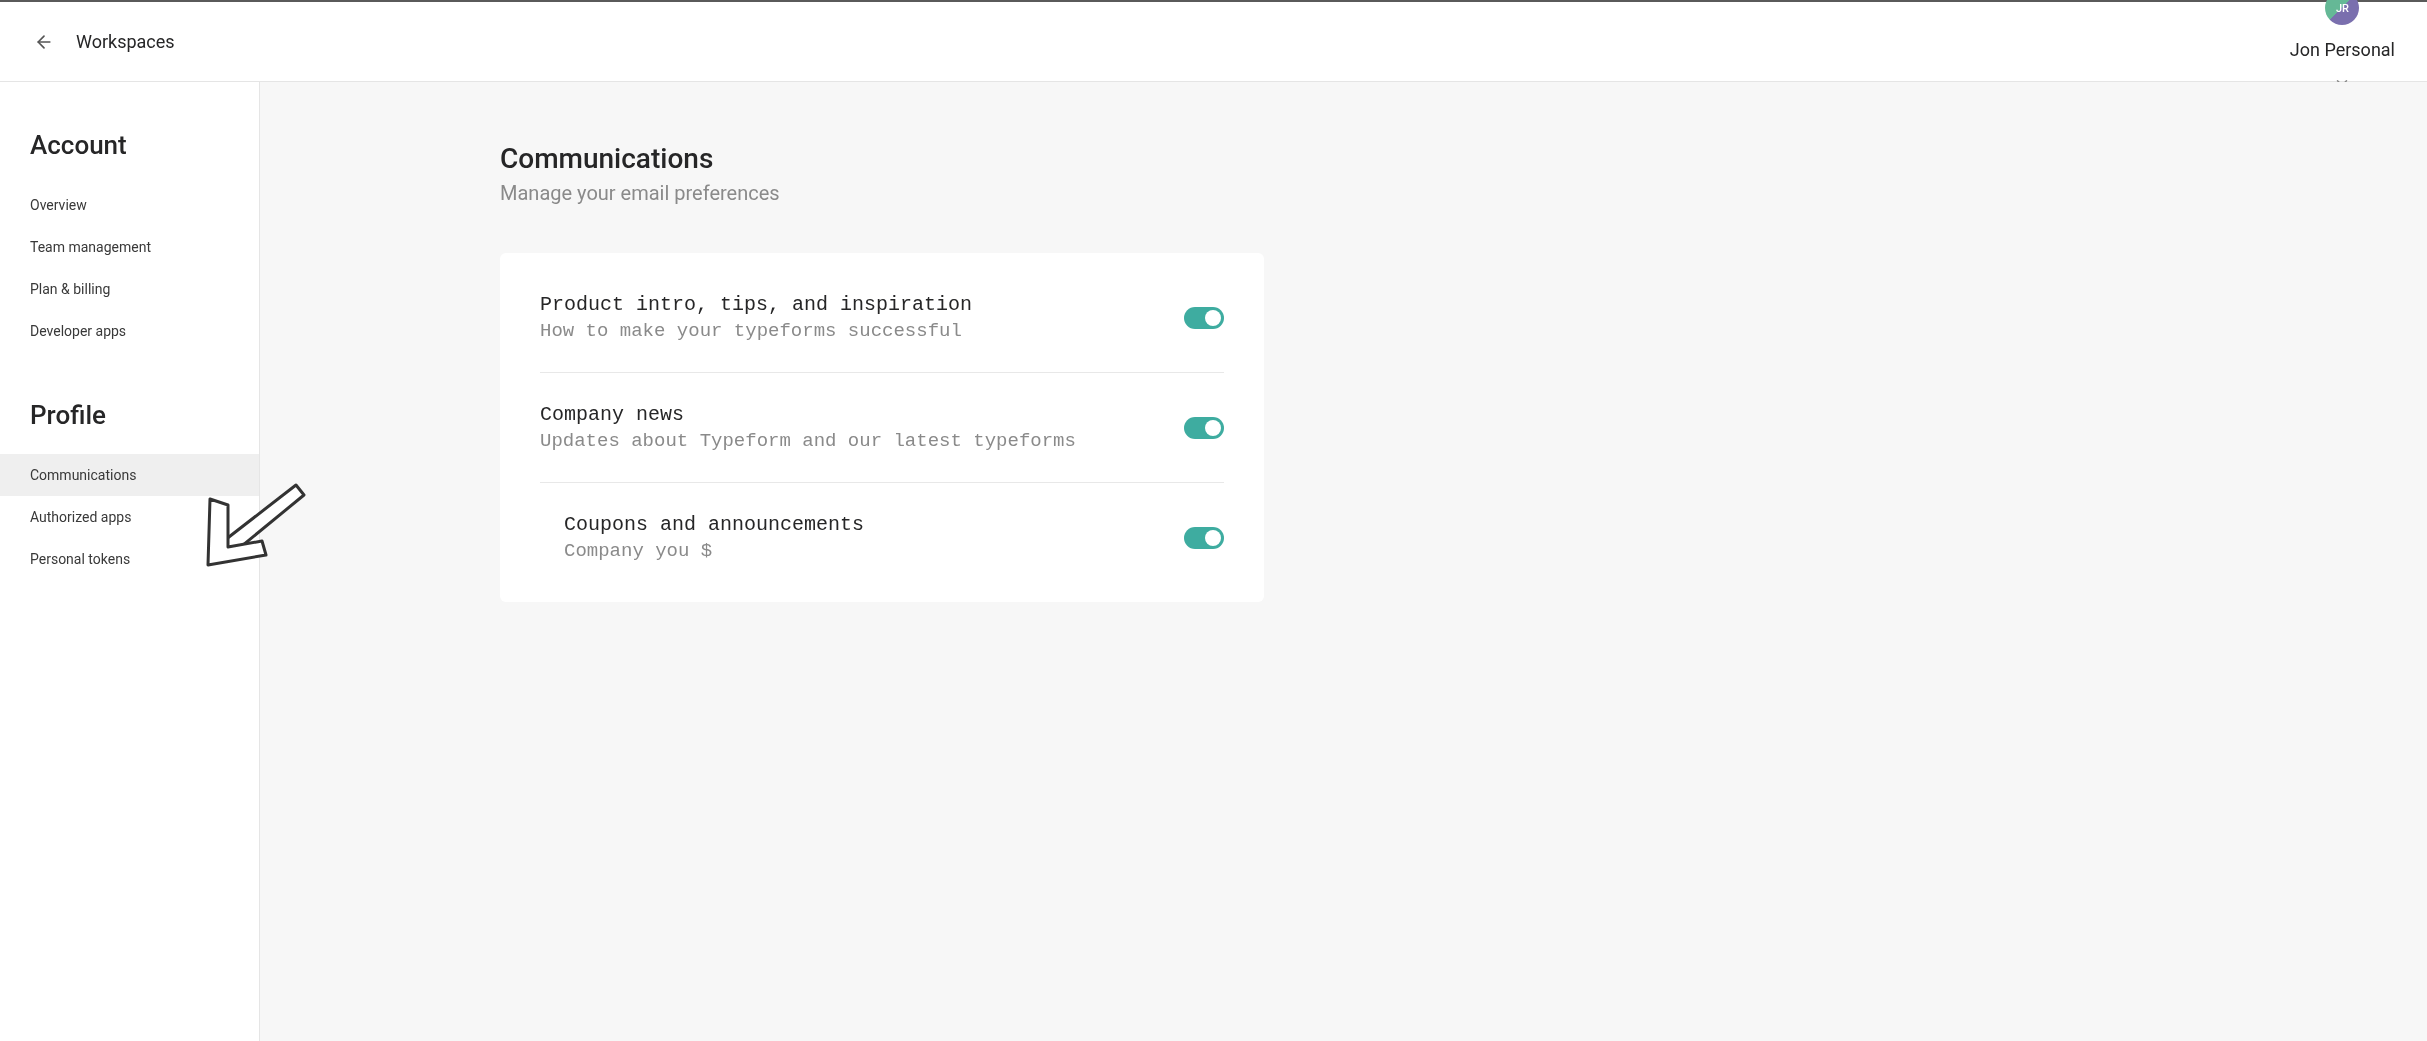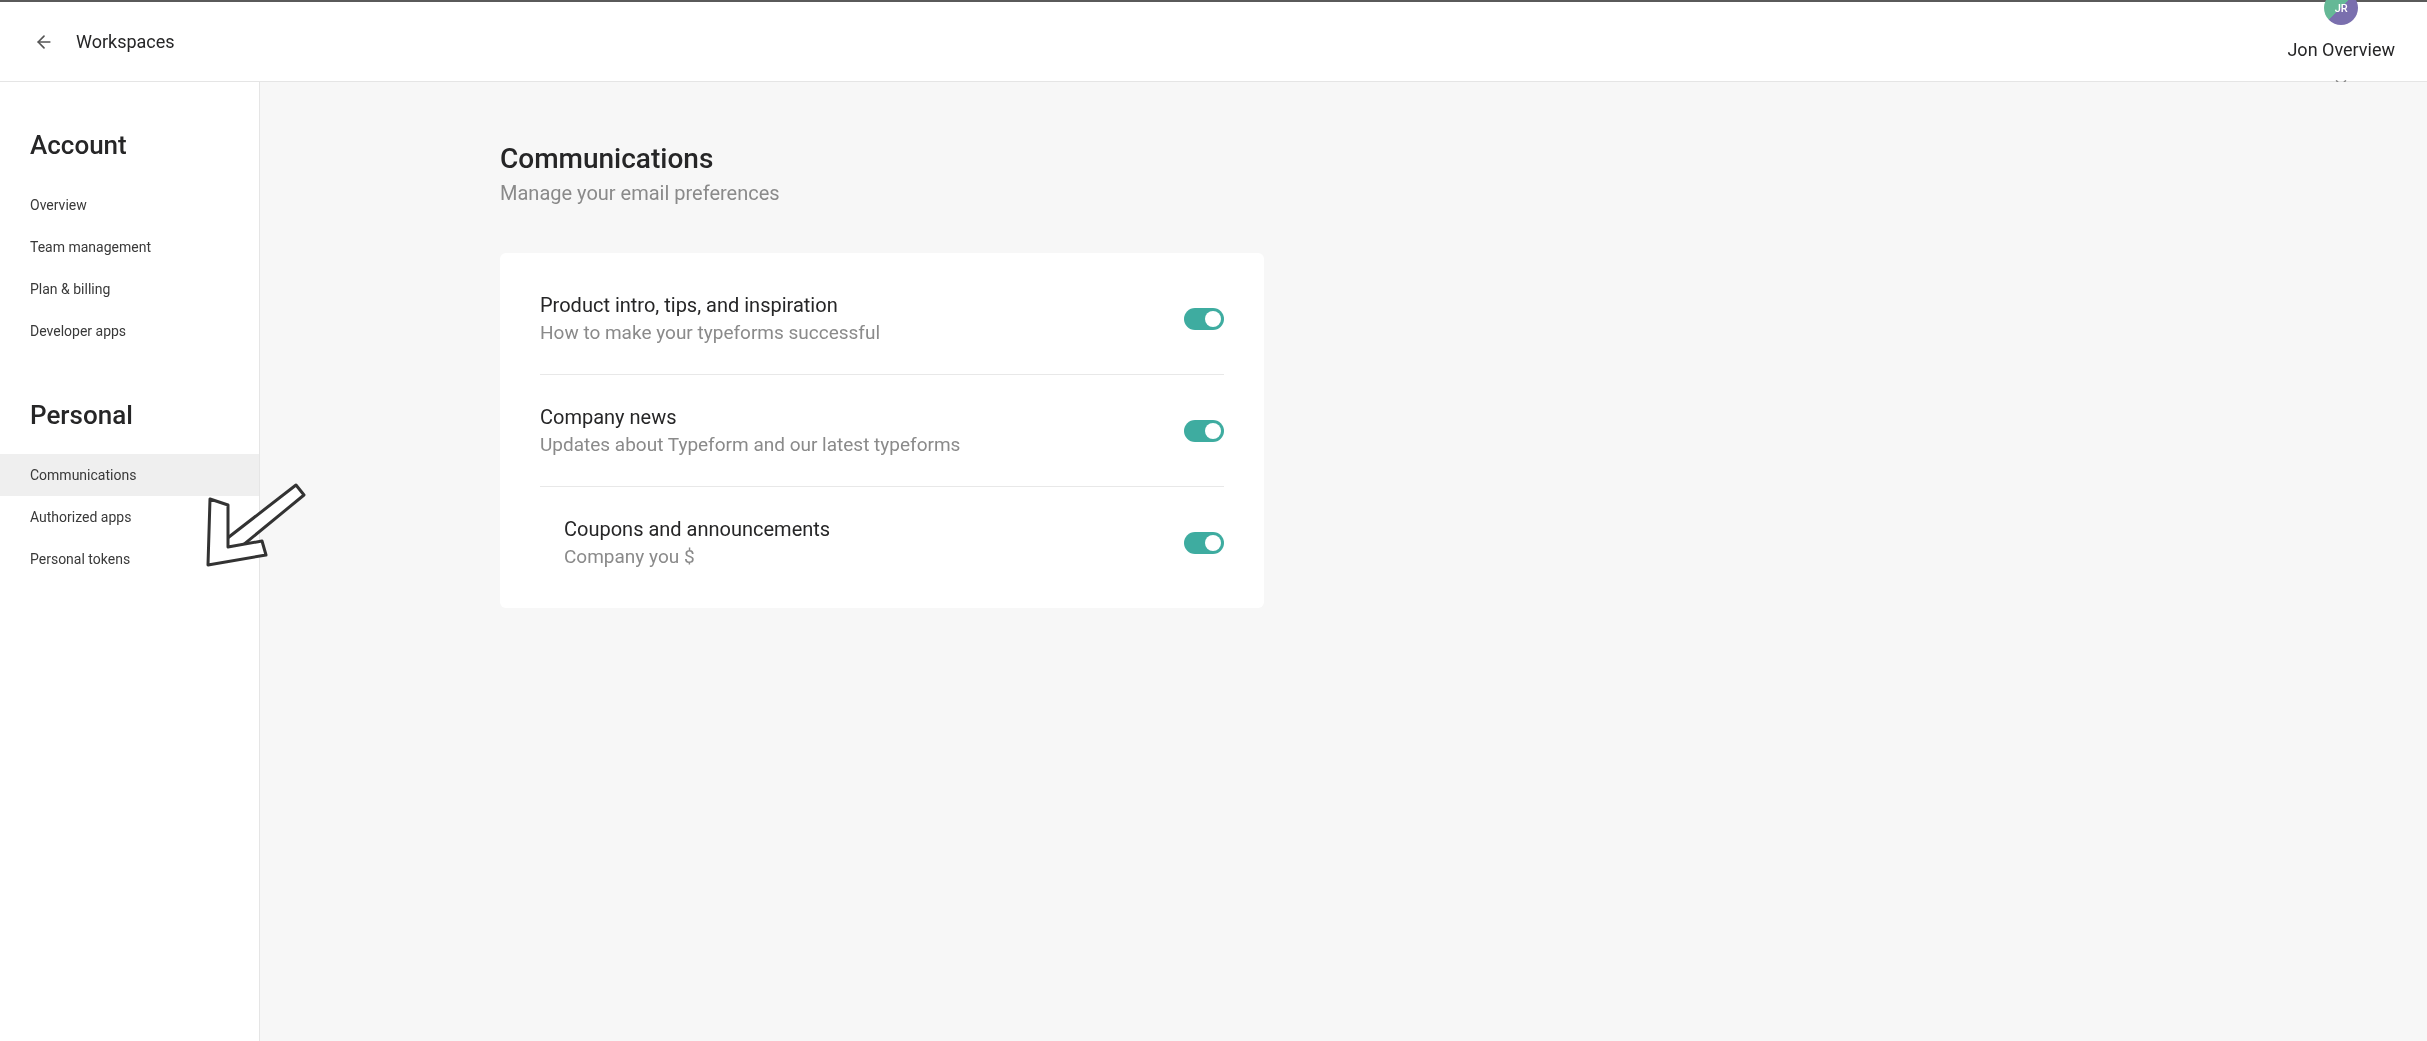--- a/index.html
+++ b/index.html
@@ -131,20 +131,21 @@
       padding: 30px 0;
       border-bottom: 1px solid #e8e8e8;
     }
     .toggle-row:last-child {
       border-bottom: none;
       padding-bottom: 10px;
       margin-left: 24px;
     }
     .toggle-text {
       flex: 1;
+      font-family: Liberation Mono, monospace;
     }
     .toggle-title {
       font-size: 20px;
       color: #262627;
       margin-bottom: 4px;
     }
     .toggle-desc {
       font-size: 19px;
       color: #8a8a8a;
     }
@@ -182,40 +183,40 @@
     <div class="back-arrow">
       <svg width="20" height="20" viewBox="0 0 24 24" fill="none" stroke="currentColor" stroke-width="2" stroke-linecap="round" stroke-linejoin="round">
         <line x1="19" y1="12" x2="5" y2="12"></line>
         <polyline points="12 19 5 12 12 5"></polyline>
       </svg>
     </div>
     <span class="breadcrumb-text">Workspaces</span>
   </div>
   <div class="top-right">
     <div class="avatar">JR</div>
-    <span class="user-name">Jon Overview</span>
+    <span class="user-name">Jon Personal</span>
     <svg class="chevron" width="18" height="18" viewBox="0 0 24 24" fill="none" stroke="currentColor" stroke-width="2" stroke-linecap="round" stroke-linejoin="round">
       <polyline points="6 9 12 15 18 9"></polyline>
     </svg>
   </div>
 </div>
 
 <div class="layout">
   <div class="sidebar">
 
     <div class="side-section">
       <div class="side-section-title">Account</div>
       <a class="nav-item">Overview</a>
       <a class="nav-item">Team management</a>
       <a class="nav-item">Plan &amp; billing</a>
       <a class="nav-item">Developer apps</a>
     </div>
 
     <div class="side-section">
-      <div class="side-section-title">Personal</div>
+      <div class="side-section-title">Profile</div>
       <a class="nav-item active">Communications</a>
       <a class="nav-item">Authorized apps</a>
       <a class="nav-item">Personal tokens</a>
     </div>
 
     <svg class="annotation-arrow" width="110" height="100" viewBox="0 0 110 100">
       <g fill="#ffffff" stroke="#333333" stroke-width="3" stroke-linejoin="round" stroke-linecap="round">
         <path d="M 98 8 L 18 70 L 28 82 L 106 18 Z"></path>
         <path d="M 12 22 L 10 88 L 68 78 L 64 64 L 30 70 L 30 28 Z"></path>
       </g>

